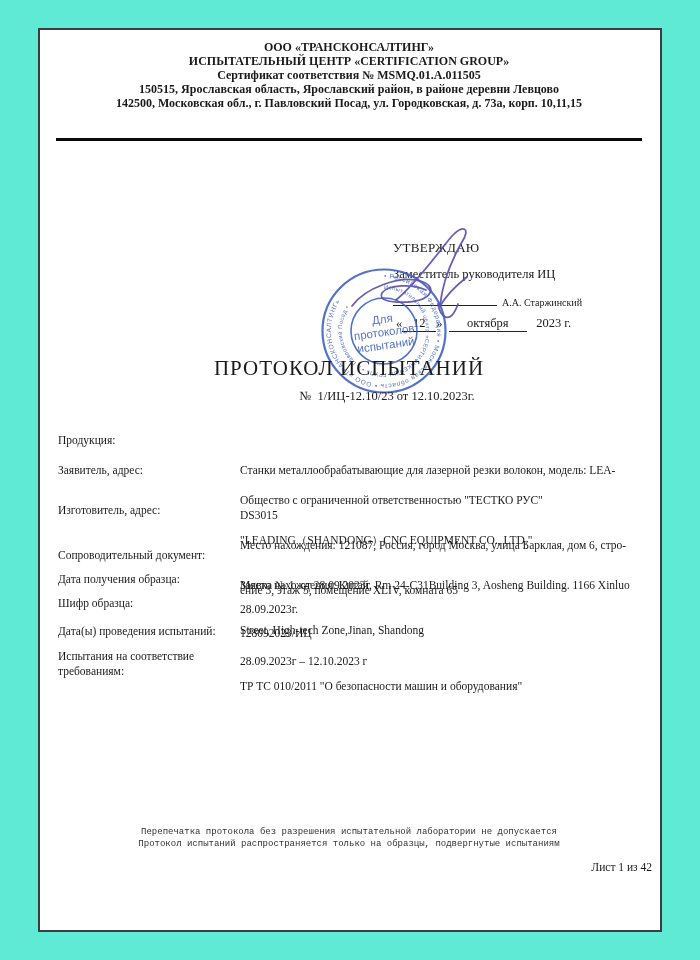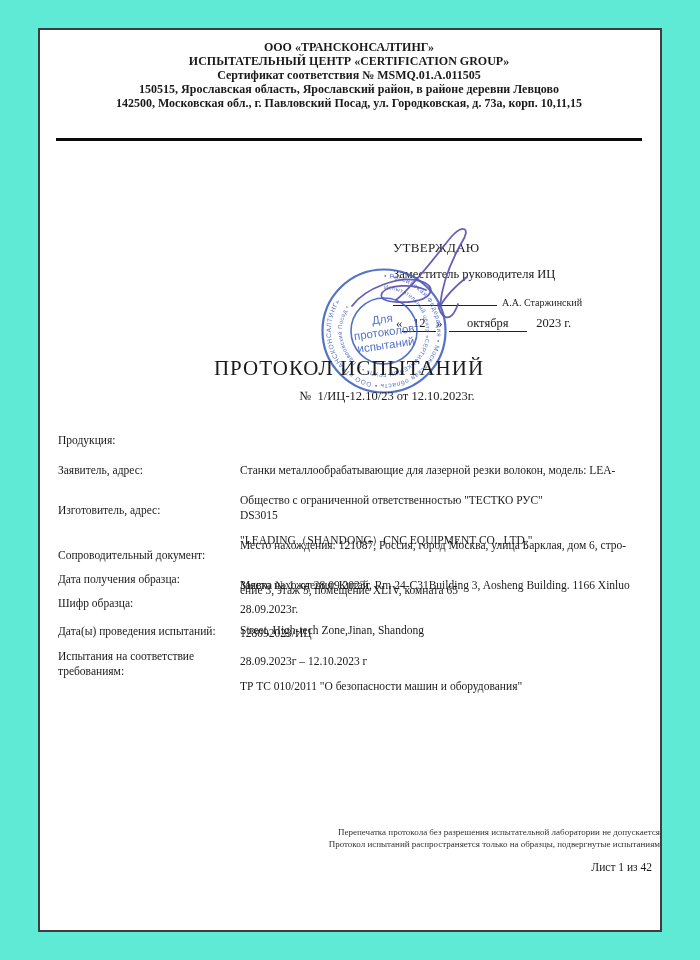--- a/index.html
+++ b/index.html
@@ -24,22 +24,22 @@
   .doc-sub{position:absolute;left:38px;top:389px;width:698px;text-align:center;
            font-size:12.5px;white-space:pre;}
   .fields{position:absolute;left:58px;top:0;width:584px;}
   .frow{position:absolute;left:0;width:584px;}
   .flabel{position:absolute;left:0;top:0;width:165px;font-weight:normal;
           font-size:11.5px;line-height:15px;}
   .fval{position:absolute;left:169px;top:0;width:415px;font-size:11.5px;line-height:15px;
         white-space:pre-wrap;margin-left:13px;}
   .stamp{position:absolute;left:317px;top:264px;width:134px;height:134px;opacity:.88;}
   .signature{position:absolute;left:330px;top:224px;width:165px;height:120px;}
-  .footer-note{position:absolute;left:38px;top:827px;width:622px;text-align:right;
-               font-size:9px;line-height:11.5px;color:#333;}
+  .footer-note{position:absolute;left:38px;top:827px;width:622px;text-align:center;
+               font-size:9px;line-height:11.5px;color:#333;font-family:Liberation Mono, monospace;}
   .page-num{position:absolute;right:48px;top:861px;font-size:11.5px;}
 </style>
 </head>
 <body>
 
 <div class="canvas">
   <div class="page-border"></div>
 
   <div class="header">
     <div>ООО «ТРАНСКОНСАЛТИНГ»</div>

